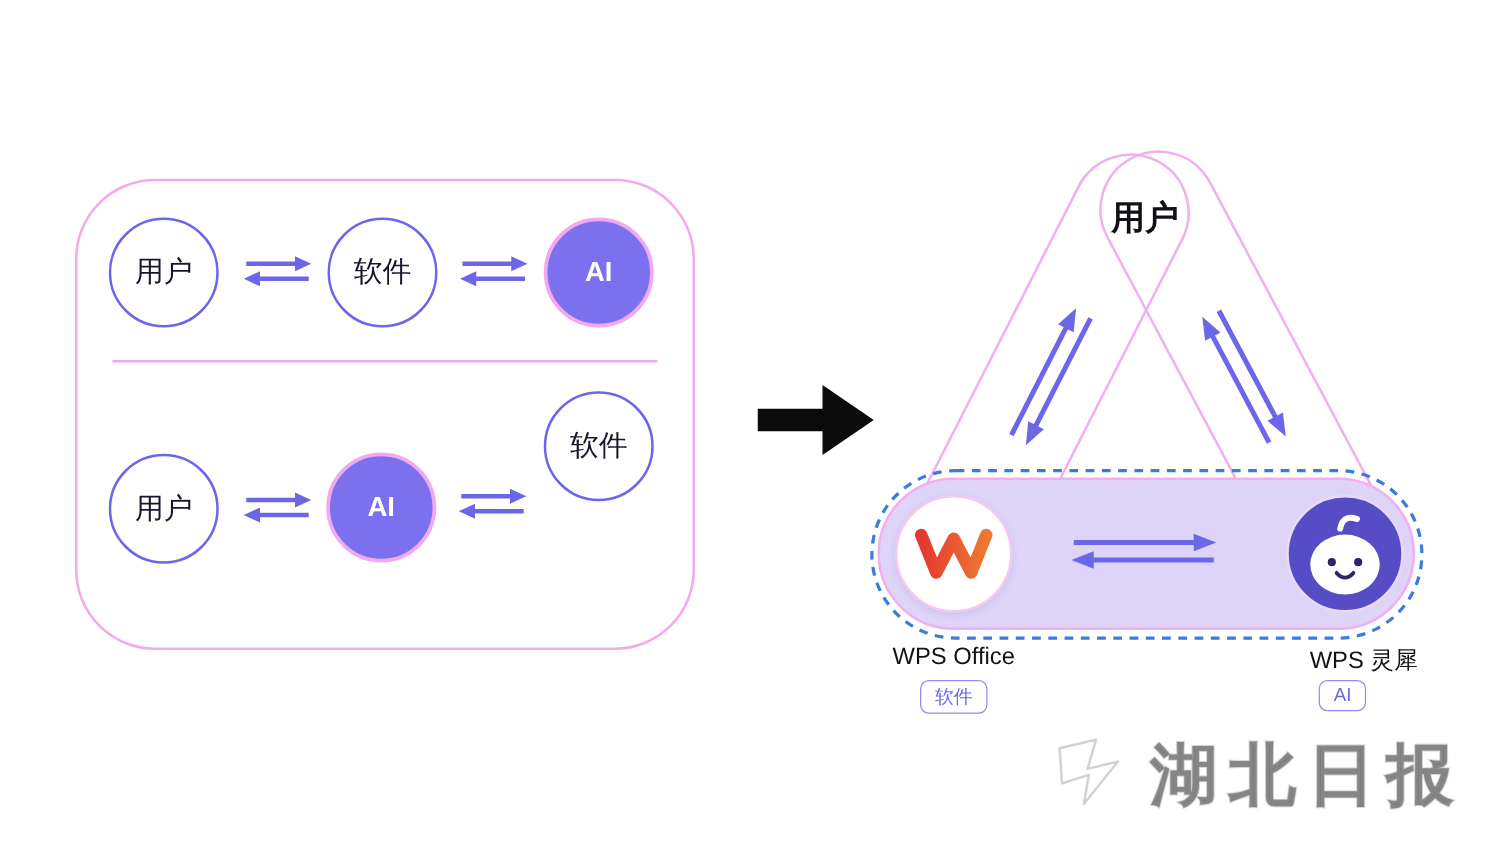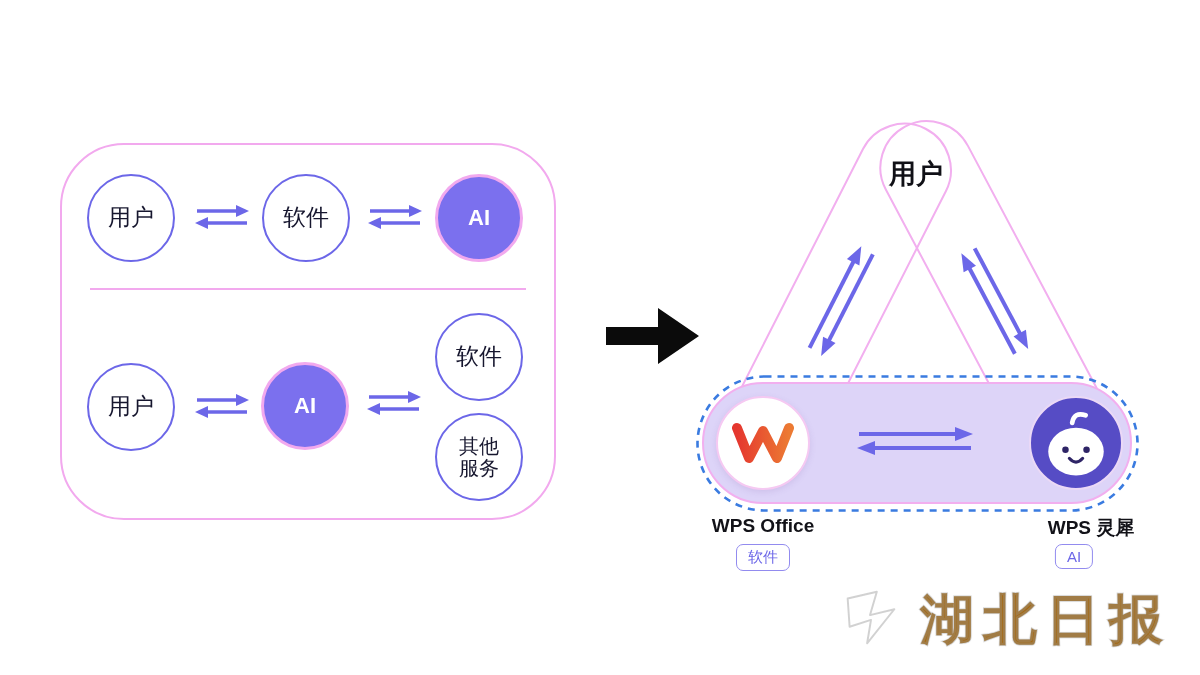--- a/index.html
+++ b/index.html
@@ -41,34 +41,34 @@
   .pill-arrows { position:absolute; left:855px; top:426px; }
   .dashed-outline { position:absolute; left:695px; top:374px; }
 
   .logo-circle { position:absolute; width:94px; height:94px; border-radius:50%;
                  display:flex; align-items:center; justify-content:center; }
   .logo-office { left:716px; top:396px; background:#ffffff; border:2px solid #F5C9F2;
                  box-shadow:0 2px 6px rgba(120,80,160,0.15); }
   .logo-lingxi { left:1029px; top:396px; background:#564CC5; border:2px solid #EBD9F6; }
 
   .brand-label { position:absolute; width:170px; font-size:19px; color:#121218;
-                 font-weight:700; text-align:center; }
+                 font-weight:400; text-align:center; }
   .label-office { left:678px; top:515px; }
   .label-lingxi { left:1006px; top:515px; }
   .badge { position:absolute; transform:translateX(-50%); font-size:15px; color:#6C67E8;
            border:1.5px solid #928BEF; border-radius:7px; padding:3px 11px; background:#fff;
            white-space:nowrap; }
   .badge-office { left:763px; top:544px; }
   .badge-lingxi { left:1074px; top:544px; }
 
   
   .watermark { position:absolute; left:836px; top:583px; display:flex; align-items:center;
                gap:14px; opacity:0.95; }
   .watermark-text { font-family:Liberation Sans, sans-serif; font-size:54px;
-                    font-weight:bold; color:#a16207; letter-spacing:9px;
+                    font-weight:bold; color:#737373; letter-spacing:9px;
                     -webkit-text-stroke:1.5px rgba(150,150,150,0.38);
                     text-shadow:0 0 2px rgba(130,130,130,0.25); }
 </style>
 </head>
 <body>
 
 <div class="canvas">
 
   <div class="panel"></div>
 
@@ -127,24 +127,20 @@
       <polygon points="42,1 55,7 42,13" fill="#6C67E8"></polygon>
       <line x1="13" y1="19" x2="53" y2="19" stroke="#6C67E8" stroke-width="3.6"></line>
       <polygon points="14,13 1,19 14,25" fill="#6C67E8"></polygon>
     </svg>
   </div>
 
   <div class="circle" style="left:435px; top:313px;">
     <span>软件</span>
   </div>
 
-  <div class="circle small-text" style="left:435px; top:413px;">
-    <span>其他</span>
-    <span>服务</span>
-  </div>
 
   <div class="big-arrow">
     <svg width="94" height="66" viewBox="0 0 94 66">
       <polygon points="0,24 52,24 52,5 93,33 52,61 52,42 0,42" fill="#0b0b0b"></polygon>
     </svg>
   </div>
 
   <div class="stadium left"></div>
   <div class="stadium right"></div>
 

